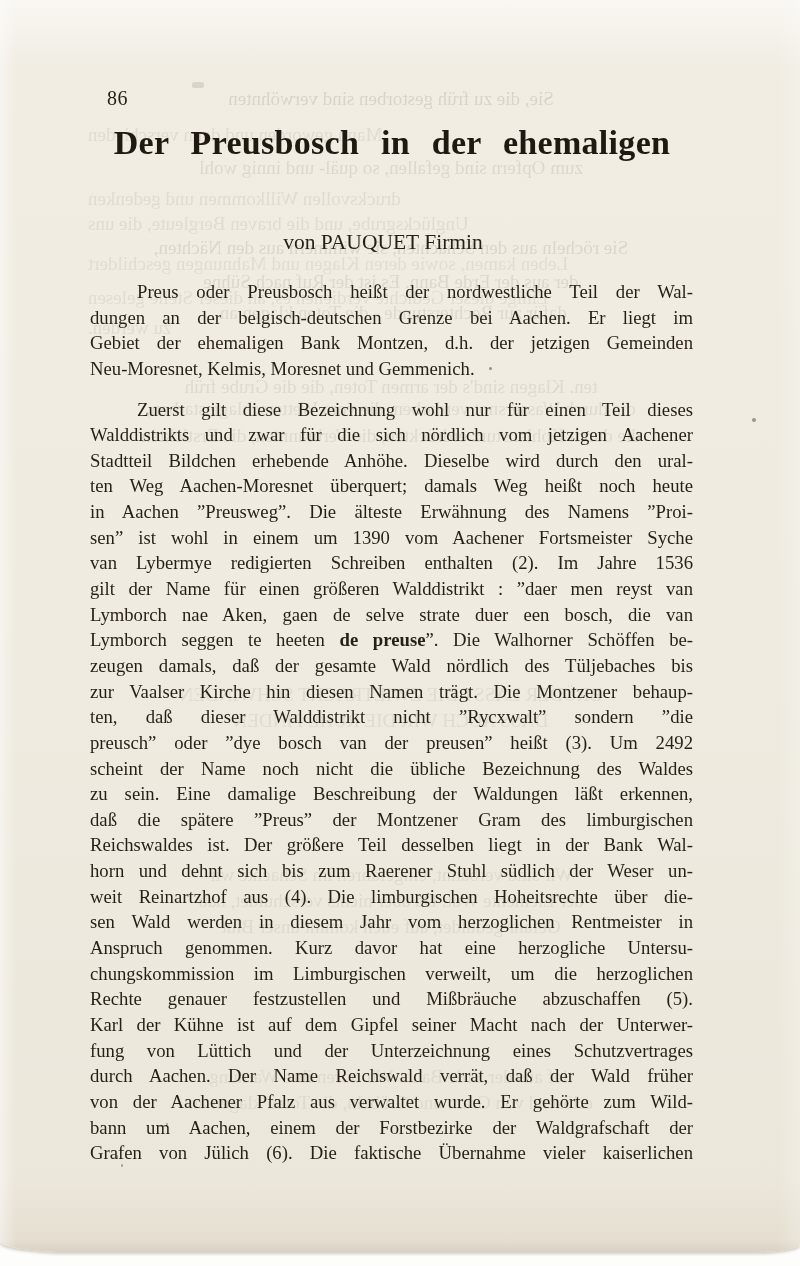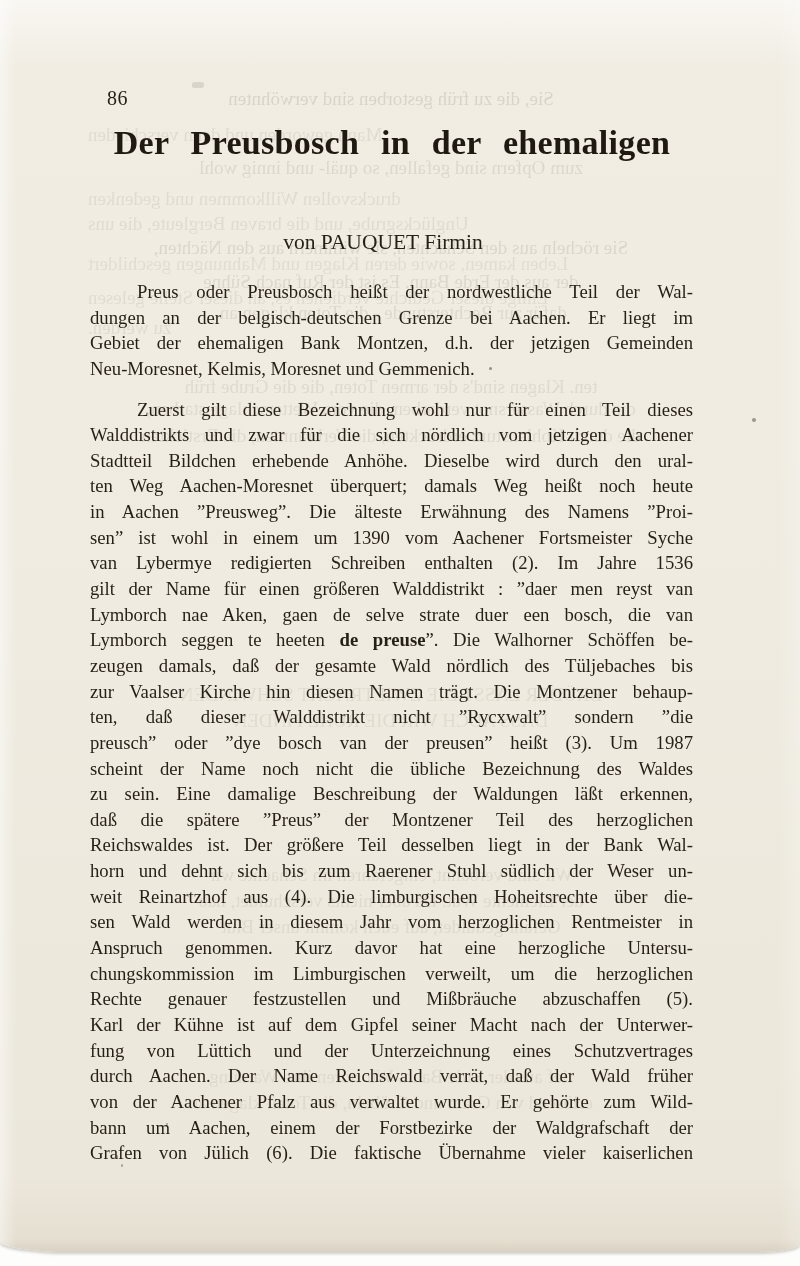--- a/index.html
+++ b/index.html
@@ -117,24 +117,24 @@
           <div class="line">ten Weg Aachen-Moresnet überquert; damals Weg heißt noch heute</div>
           <div class="line">in Aachen ”Preusweg”. Die älteste Erwähnung des Namens ”Proi-</div>
           <div class="line">sen” ist wohl in einem um 1390 vom Aachener Fortsmeister Syche</div>
           <div class="line">van Lybermye redigierten Schreiben enthalten (2). Im Jahre 1536</div>
           <div class="line">gilt der Name für einen größeren Walddistrikt : ”daer men reyst van</div>
           <div class="line">Lymborch nae Aken, gaen de selve strate duer een bosch, die van</div>
           <div class="line"><span>Lymborch seggen te heeten </span><b>de preuse</b><span>”. Die Walhorner Schöffen be-</span></div>
           <div class="line">zeugen damals, daß der gesamte Wald nördlich des Tüljebaches bis</div>
           <div class="line">zur Vaalser Kirche hin diesen Namen trägt. Die Montzener behaup-</div>
           <div class="line">ten, daß dieser Walddistrikt nicht ”Rycxwalt” sondern ”die</div>
-          <div class="line">preusch” oder ”dye bosch van der preusen” heißt (3). Um 1987</div>
+          <div class="line">preusch” oder ”dye bosch van der preusen” heißt (3). Um 2492</div>
           <div class="line">scheint der Name noch nicht die übliche Bezeichnung des Waldes</div>
           <div class="line">zu sein. Eine damalige Beschreibung der Waldungen läßt erkennen,</div>
-          <div class="line">daß die spätere ”Preus” der Montzener Teil des herzoglichen</div>
+          <div class="line">daß die spätere ”Preus” der Montzener Gram des limburgischen</div>
           <div class="line">Reichswaldes ist. Der größere Teil desselben liegt in der Bank Wal-</div>
           <div class="line">horn und dehnt sich bis zum Raerener Stuhl südlich der Weser un-</div>
           <div class="line">weit Reinartzhof aus (4). Die limburgischen Hoheitsrechte über die-</div>
           <div class="line">sen Wald werden in diesem Jahr vom herzoglichen Rentmeister in</div>
           <div class="line">Anspruch genommen. Kurz davor hat eine herzogliche Untersu-</div>
           <div class="line">chungskommission im Limburgischen verweilt, um die herzoglichen</div>
           <div class="line">Rechte genauer festzustellen und Mißbräuche abzuschaffen (5).</div>
           <div class="line">Karl der Kühne ist auf dem Gipfel seiner Macht nach der Unterwer-</div>
           <div class="line">fung von Lüttich und der Unterzeichnung eines Schutzvertrages</div>
           <div class="line">durch Aachen. Der Name Reichswald verrät, daß der Wald früher</div>

